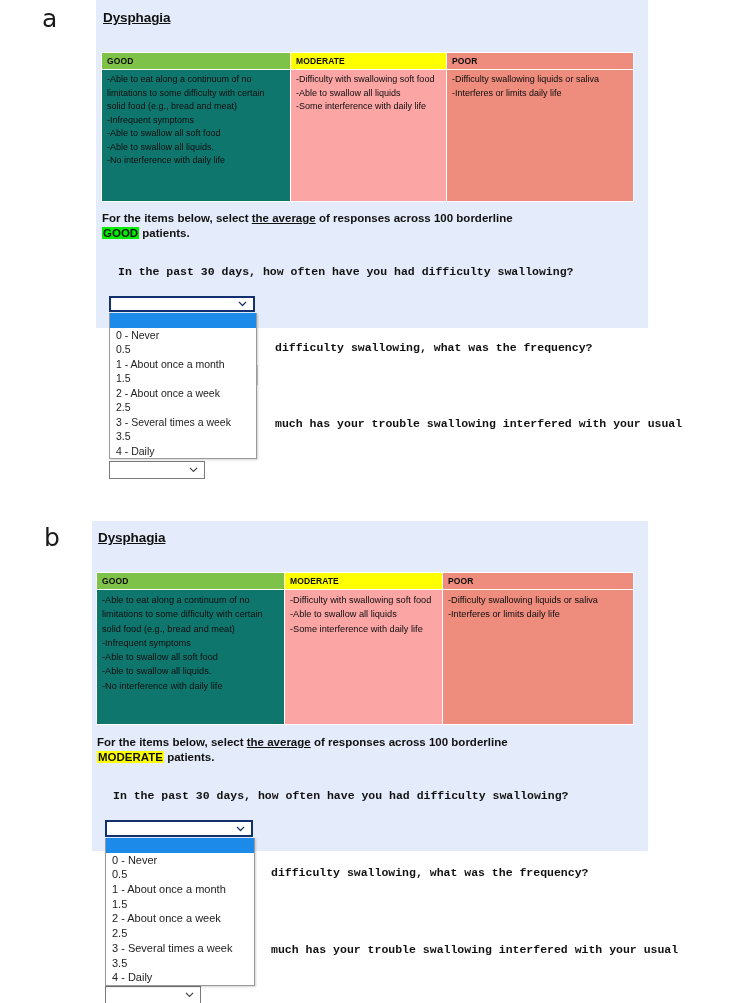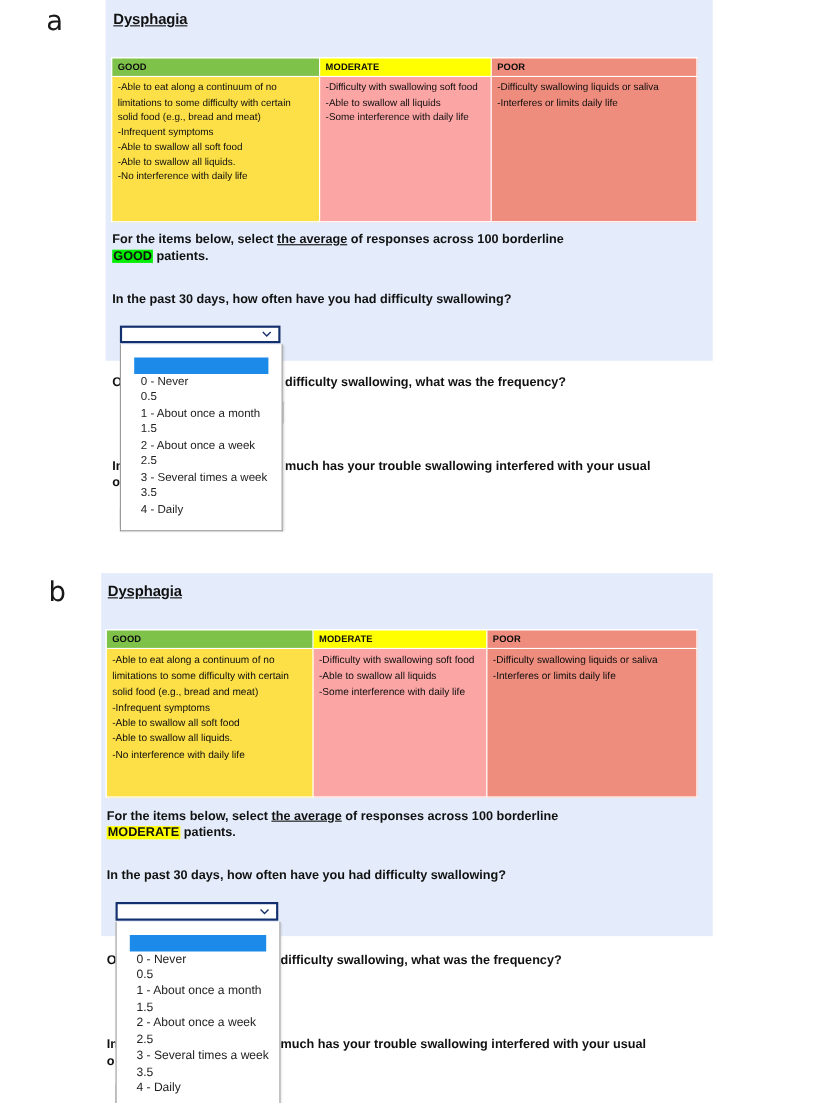--- a/index.html
+++ b/index.html
@@ -45,45 +45,46 @@
     color: #0d0d0d;
     border: 1px solid #ffffff;
   }
   .grade-table tr.hdr td {
     font-weight: bold;
     letter-spacing: 0.1px;
     padding-top: 3px;
     padding-bottom: 3px;
   }
   .c-good-h { background: #7fc24a; }
-  .c-good-b { background: #fde047; }
+  .c-good-b { background: #0f766e; }
   .c-mod-h  { background: #ffff00; }
   .c-mod-b  { background: #fca5a5; }
   .c-poor-h { background: #ee8c7d; }
   .c-poor-b { background: #ee8c7d; }
 
   .cell-lines span { display: block; white-space: pre-wrap; }
 
   .instruct {
     position: absolute;
     font-family: "Liberation Sans", sans-serif;
     font-weight: bold;
     color: #111;
     line-height: 1.28;
   }
   .instruct u { text-decoration: underline; }
   .hl-good { background: #00ee00; padding: 0 1px; }
   .hl-mod  { background: #ffff00; padding: 0 1px; }
 
   .question {
     position: absolute;
-    font-family: Liberation Sans, sans-serif;
+    font-family: Liberation Mono, monospace;
     font-weight: bold;
     color: #111;
     line-height: 1.3;
+    margin-left: 16px;
   }
 
   .select-box {
     position: absolute;
     background: #ffffff;
     border: 1px solid #7a7a7a;
     box-sizing: border-box;
   }
   .select-box.focused {
     border: 2px solid #12306e;
@@ -101,21 +102,21 @@
   .select-arrow svg { display: block; }
 
   .dropdown-list {
     position: absolute;
     background: #ffffff;
     border: 1px solid #9a9a9a;
     border-top: none;
     box-sizing: border-box;
     box-shadow: 1px 1px 2px rgba(0,0,0,0.18);
     z-index: 40;
-    padding: 12px;
+    padding: 0;
     margin: 0;
   }
   .dropdown-list .opt {
     font-family: "Liberation Sans", sans-serif;
     color: #222;
     padding: 0 0 0 6px;
     white-space: nowrap;
     box-sizing: border-box;
   }
   .dropdown-list .opt.selected {

